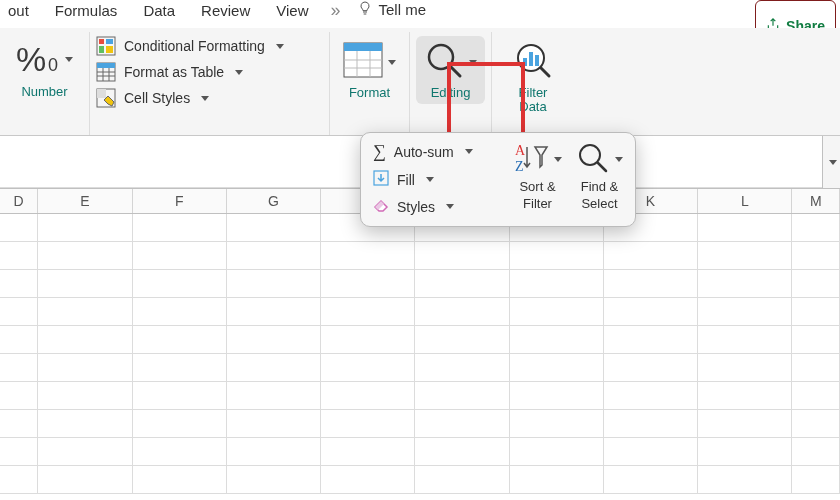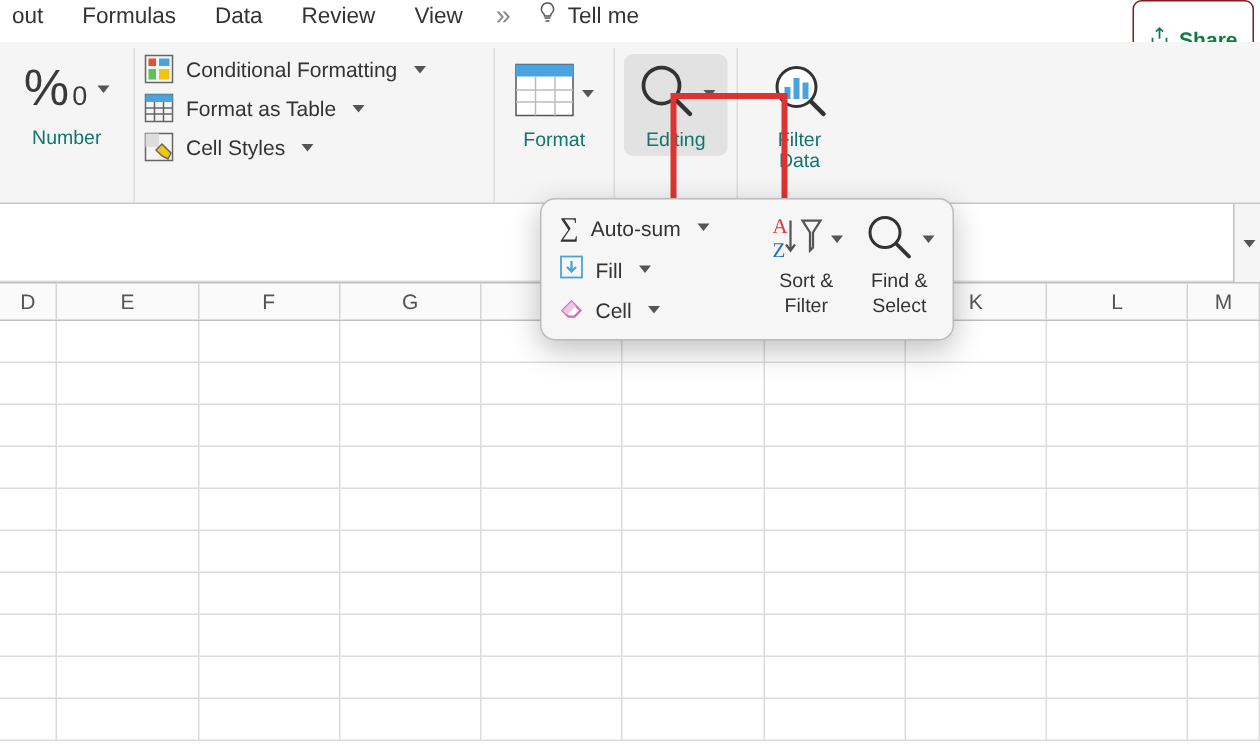--- a/index.html
+++ b/index.html
@@ -309,21 +309,21 @@
       <span>Fill</span>
       <span class="chev"></span>
     </div>
     <div class="drow">
       <span>
         <svg width="16" height="16" viewBox="0 0 16 16">
             <path d="M2 10l6-6 6 6-4 4H6z" fill="#fff" stroke="#d16bb7" stroke-width="1.5"></path>
             <path d="M2 10l6-6 3 3-6 6z" fill="#eac8e4"></path>
           </svg>
       </span>
-      <span>Cell</span>
+      <span>Styles</span>
       <span class="chev"></span>
     </div>
   </div>
 
   <div class="stack">
     <div class="toprow">
       <span>
         <svg width="36" height="34" viewBox="0 0 36 34">
             <text x="2" y="14" font-size="14" fill="#d33" font-family="serif">A</text>
             <text x="2" y="30" font-size="14" fill="#2a6fb5" font-family="serif">Z</text>

